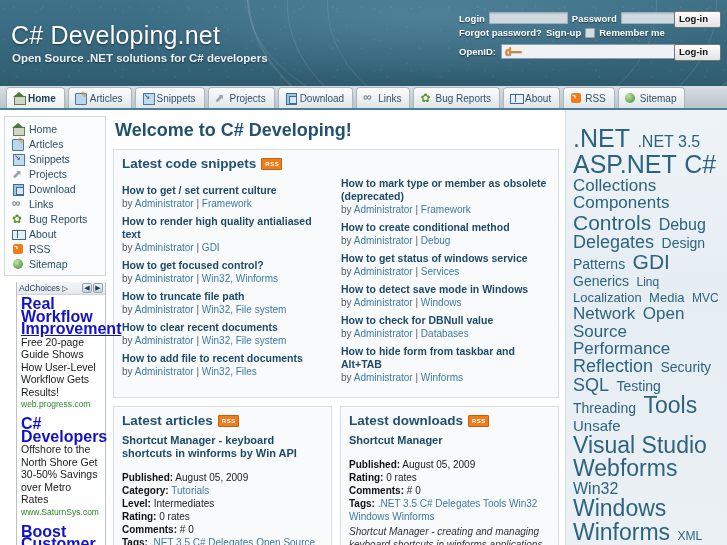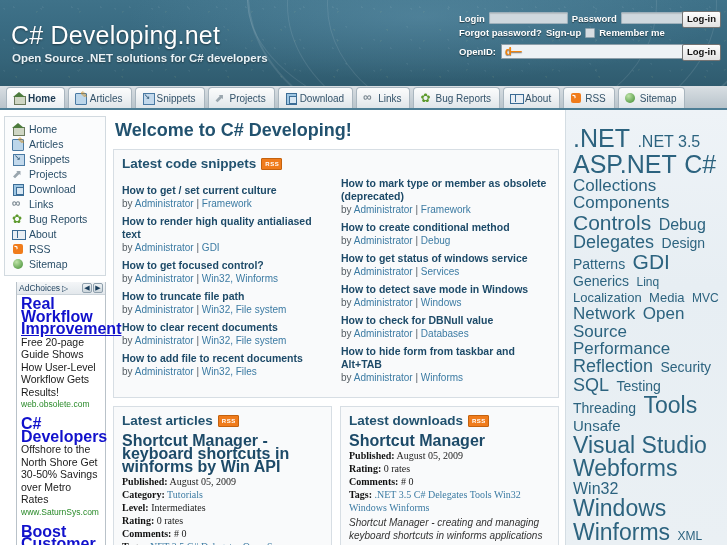--- a/index.html
+++ b/index.html
@@ -81,21 +81,21 @@
   #login-input { width: 79px; }
   #password-input { width: 81px; }
   .login-btn {
     position: absolute; right: 0;
     background: linear-gradient(to bottom, #fdfdfd, #e2e2e2);
     border: 1px solid #737373;
     border-radius: 2px;
     color: #111;
     font-size: 9.5px; font-weight: bold;
     text-shadow: none;
-    padding: 2px 4px 3px 4px;
+    padding: 2px 12px 3px 4px;
     line-height: 1;
     cursor: pointer;
   }
   #login-btn-1 { top: 5px; }
   #login-btn-2 { top: 38px; }
   #login-row1 { position: absolute; left: 0; top: 6px; }
   #login-row2 { position: absolute; left: 0; top: 21px; display: flex; align-items: center; gap: 4px; }
   #remember-box {
     width: 10px; height: 10px;
     background: #d6dde2;
@@ -267,24 +267,24 @@
   }
   .snip-meta {
     font-size: 10px; color: #555d63; margin: 1px 0 5px 0;
     line-height: 12px;
   }
   .snip-meta a, .lnk { color: #3c7ba3; cursor: pointer; }
 
   .two-boxes { display: flex; gap: 8px; }
   .two-boxes .panel { flex: 1 1 0; min-width: 0; margin-bottom: 0; }
   .art-title {
-    font-size: 16px; font-weight: bold; color: #1d4a68;
-    line-height: 13px; margin-bottom: 2px; cursor: pointer;
-  }
-  .art-row { font-size: 10px; color: #222; line-height: 13px; font-family: Liberation Serif, serif; }
+    font-size: 11px; font-weight: bold; color: #1d4a68;
+    line-height: 13px; margin-bottom: 11px; cursor: pointer;
+  }
+  .art-row { font-size: 10px; color: #222; line-height: 13px; }
   .art-row b { color: #111; }
   .art-desc { font-size: 10px; font-style: italic; color: #333; line-height: 13px; margin-top: 2px; }
 
   
   #tagcloud {
     width: 162px;
     flex: 0 0 162px;
     background: linear-gradient(to bottom, #eef3f7 0%, #e7eef3 40%, #eaf0f4 100%);
     border-left: 1px solid #d4dde3;
     padding: 16px 5px 0 7px;
@@ -437,21 +437,21 @@
           <span class="ac-arrows">
             <span class="ac-arrow">◀</span>
             <span class="ac-arrow">▶</span>
           </span>
         </div>
         <div id="ad-list">
             <div class="ad-block">
               <div class="ad-title">Real Workflow</div>
               <div class="ad-title u">Improvement</div>
               <div class="ad-text">Free 20-page Guide Shows How User-Level Workflow Gets Results!</div>
-              <div class="ad-url">web.obsolete.com</div>
+              <div class="ad-url">web.progress.com</div>
             </div>
             <div class="ad-block">
               <div class="ad-title">C# Developers</div>
               <div class="ad-text">Offshore to the North Shore Get 30-50% Savings over Metro Rates</div>
               <div class="ad-url">www.SaturnSys.com</div>
             </div>
             <div class="ad-block">
               <div class="ad-title">Boost Customer</div>
             </div>
           </div>

